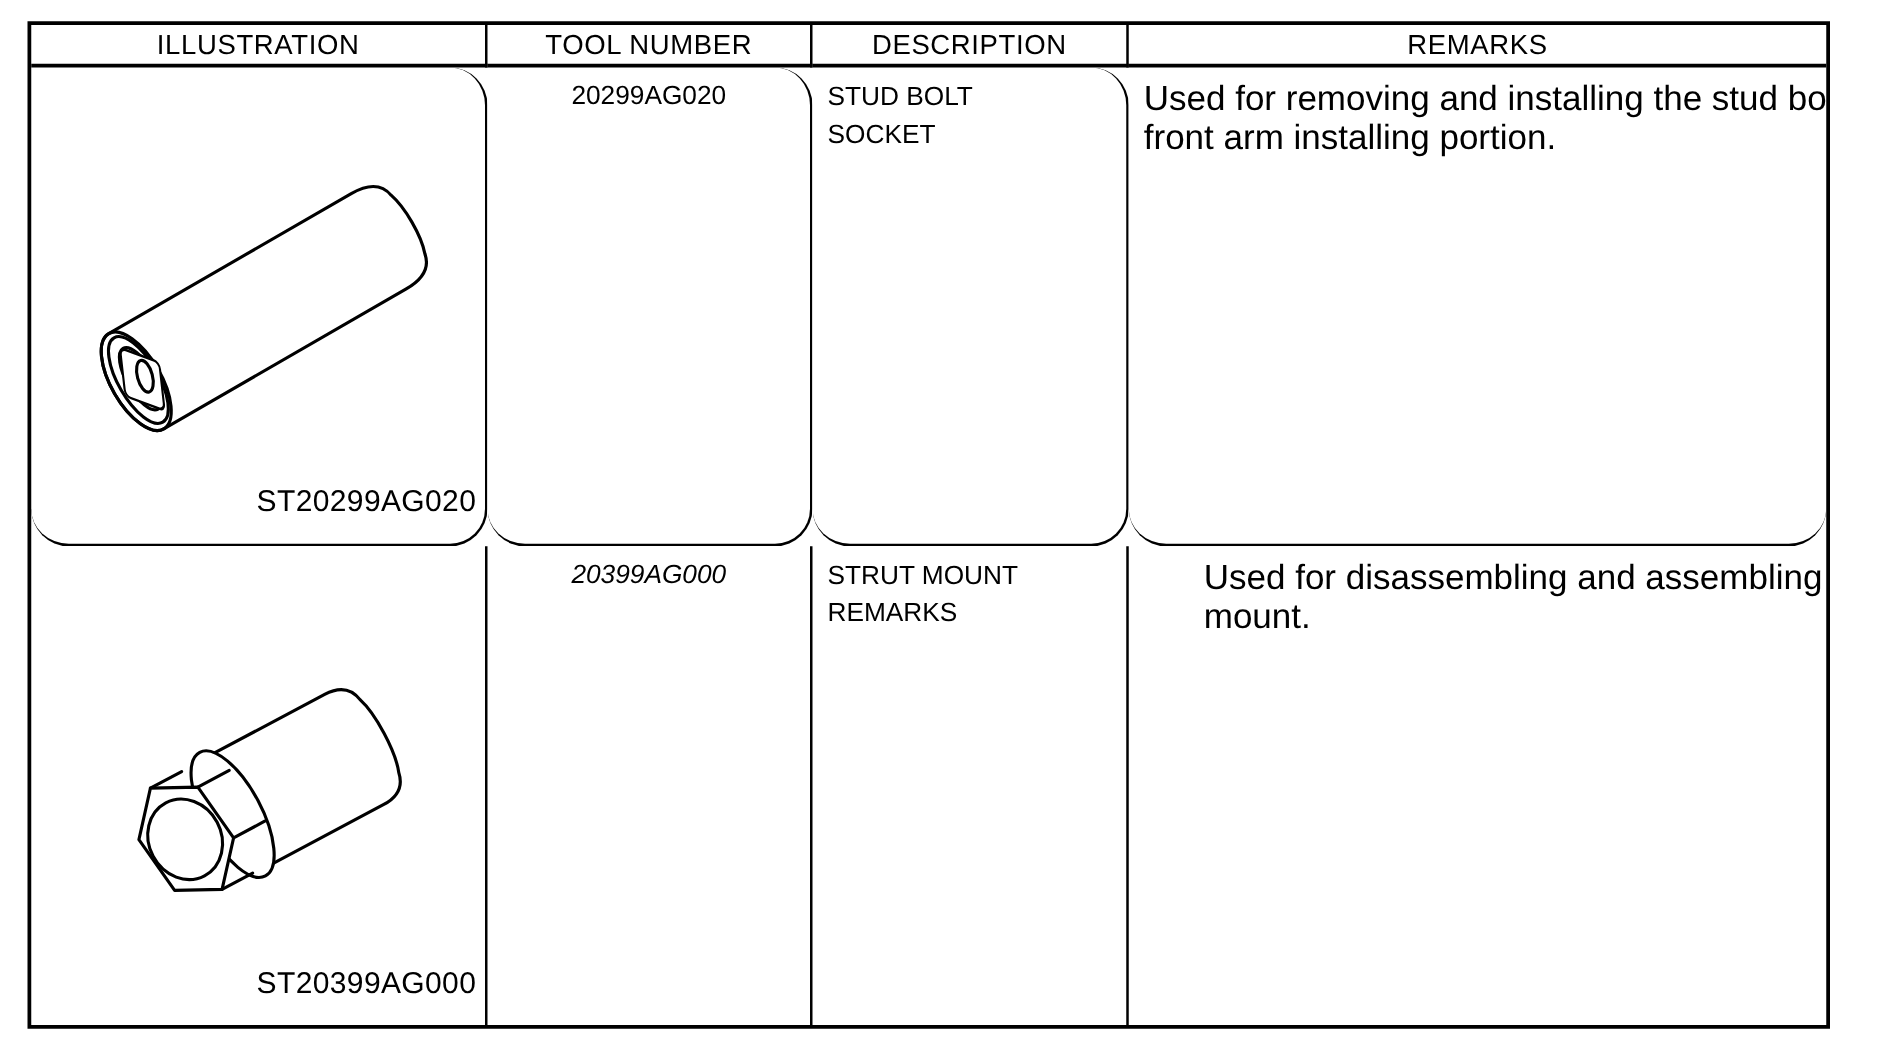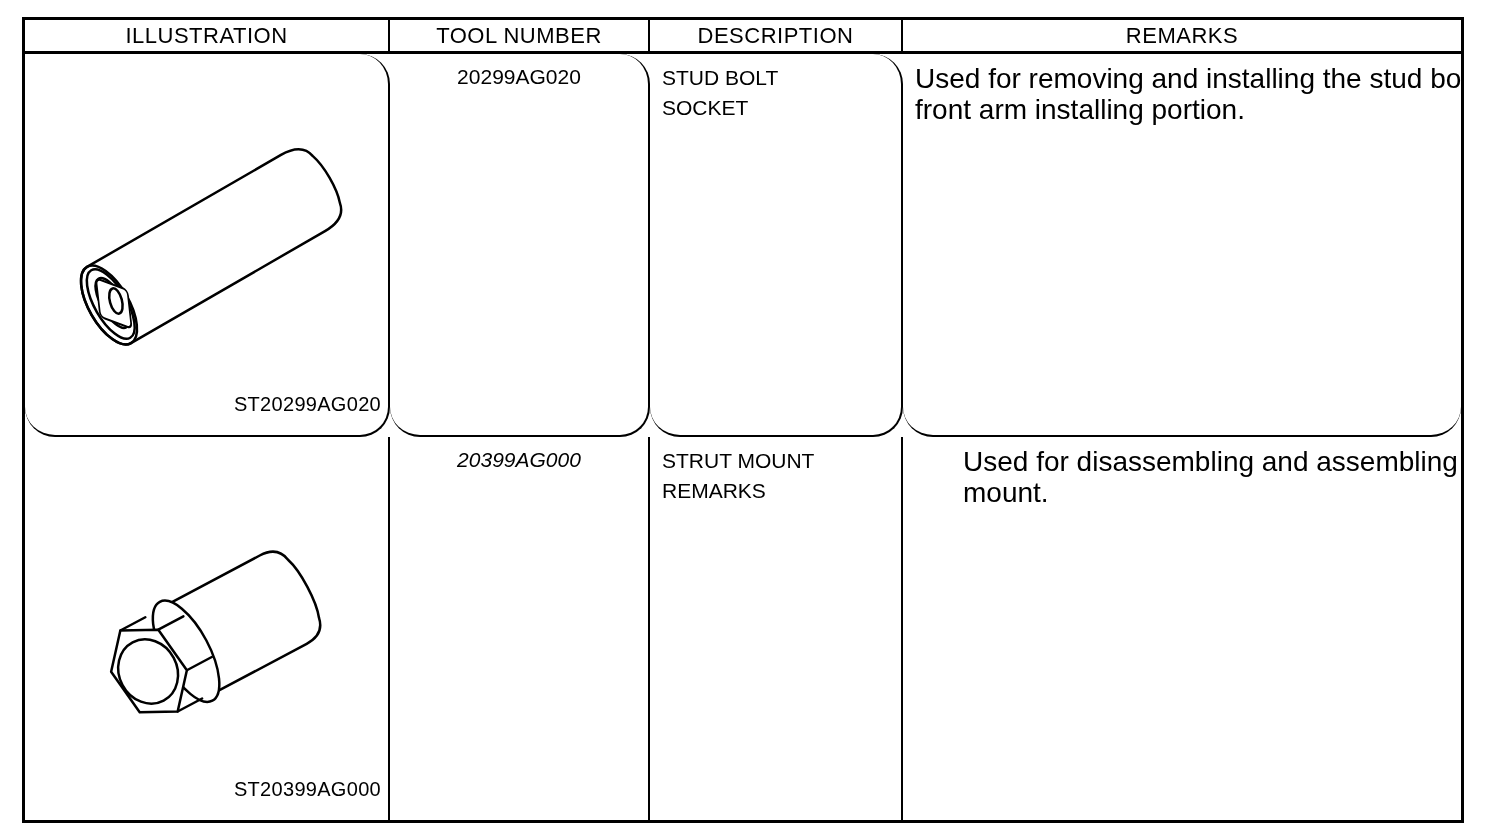--- a/index.html
+++ b/index.html
@@ -35,21 +35,21 @@
   }
   .description{
     padding:9px 0 14px 12px;font-size:21px;line-height:30px;white-space:pre;
   }
   .remarks{
     padding:9px 0 0 12px;font-size:28px;line-height:31px;white-space:pre;
   }
   .illus-cell{padding:0;}
   .illus-caption{
     position:absolute;right:7px;bottom:19px;
-    font-size:20px;letter-spacing:0.3px;
+    font-size:24px;letter-spacing:0.3px;
   }
   svg{display:block;}
 </style>
 </head>
 <body>
 
 <div class="page">
   <div class="tool-table">
 
     <div class="cell hdr">

